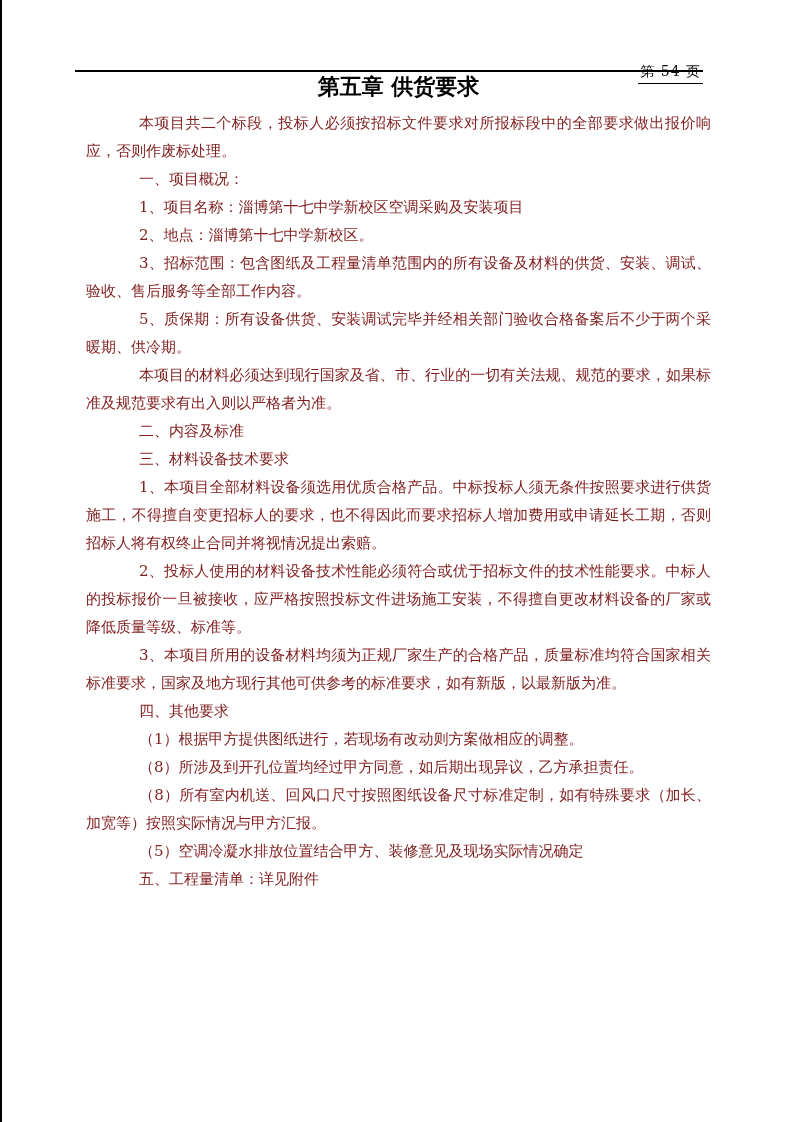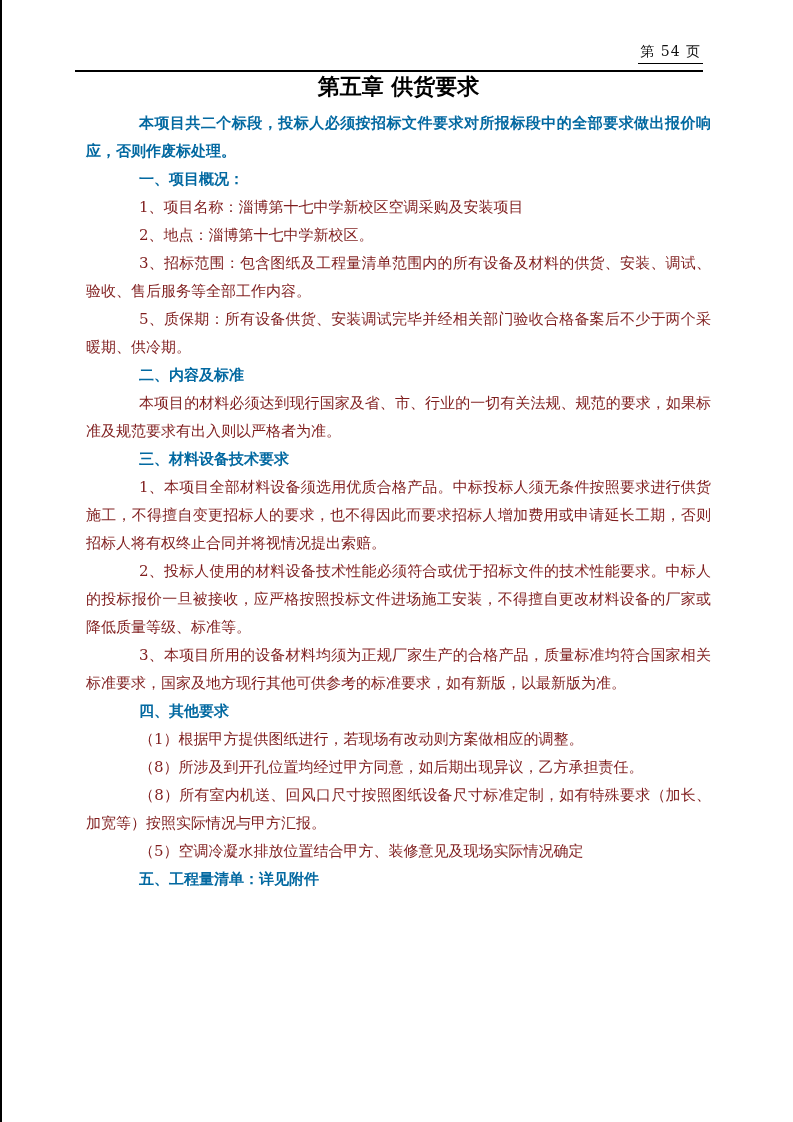--- a/index.html
+++ b/index.html
@@ -9,21 +9,21 @@
     height: 1122px;
     background: #ffffff;
     box-sizing: border-box;
     border-left: 2px solid #000000;
     font-family: "DejaVu Serif", "Liberation Serif", serif;
     color: #111111;
     overflow: hidden;
   }
   .page-number {
     position: absolute;
-    top: 42px;
+    top: 62px;
     right: 90px;
     font-size: 14px;
     line-height: 18px;
     color: #111111;
     border-bottom: 1px solid #000000;
     padding: 0 2px 3px 2px;
     letter-spacing: 1px;
   }
   .header-rule {
     position: absolute;
@@ -52,41 +52,41 @@
     margin: 0;
     font-size: 15px;
     line-height: 28px;
     text-align: justify;
     text-align-last: left;
     text-indent: 53px;
     color: #7f1d1d;
     word-break: break-all;
   }
   .para.bold {
-    font-weight: bold;
-    color: #0369a1;
+    font-weight: normal;
+    color: #7f1d1d;
   }
 </style>
 </head>
 <body>
 
 <div class="page">
   <div class="page-number">第 54 页</div>
   <div class="header-rule"></div>
   <div class="content">
     <h1 class="chapter-title">第五章 供货要求</h1>
     <div id="doc-body">
         <p class="para bold">本项目共二个标段，投标人必须按招标文件要求对所报标段中的全部要求做出报价响应，否则作废标处理。</p>
         <p class="para bold">一、项目概况：</p>
         <p class="para">1、项目名称：淄博第十七中学新校区空调采购及安装项目</p>
         <p class="para">2、地点：淄博第十七中学新校区。</p>
         <p class="para">3、招标范围：包含图纸及工程量清单范围内的所有设备及材料的供货、安装、调试、验收、售后服务等全部工作内容。</p>
         <p class="para">5、质保期：所有设备供货、安装调试完毕并经相关部门验收合格备案后不少于两个采暖期、供冷期。</p>
+        <p class="para">本项目的材料必须达到现行国家及省、市、行业的一切有关法规、规范的要求，如果标准及规范要求有出入则以严格者为准。</p>
         <p class="para bold">二、内容及标准</p>
-        <p class="para">本项目的材料必须达到现行国家及省、市、行业的一切有关法规、规范的要求，如果标准及规范要求有出入则以严格者为准。</p>
         <p class="para bold">三、材料设备技术要求</p>
         <p class="para">1、本项目全部材料设备须选用优质合格产品。中标投标人须无条件按照要求进行供货施工，不得擅自变更招标人的要求，也不得因此而要求招标人增加费用或申请延长工期，否则招标人将有权终止合同并将视情况提出索赔。</p>
         <p class="para">2、投标人使用的材料设备技术性能必须符合或优于招标文件的技术性能要求。中标人的投标报价一旦被接收，应严格按照投标文件进场施工安装，不得擅自更改材料设备的厂家或降低质量等级、标准等。</p>
         <p class="para">3、本项目所用的设备材料均须为正规厂家生产的合格产品，质量标准均符合国家相关标准要求，国家及地方现行其他可供参考的标准要求，如有新版，以最新版为准。</p>
         <p class="para bold">四、其他要求</p>
         <p class="para">（1）根据甲方提供图纸进行，若现场有改动则方案做相应的调整。</p>
         <p class="para">（8）所涉及到开孔位置均经过甲方同意，如后期出现异议，乙方承担责任。</p>
         <p class="para">（8）所有室内机送、回风口尺寸按照图纸设备尺寸标准定制，如有特殊要求（加长、加宽等）按照实际情况与甲方汇报。</p>
         <p class="para">（5）空调冷凝水排放位置结合甲方、装修意见及现场实际情况确定</p>
         <p class="para bold">五、工程量清单：详见附件</p>

